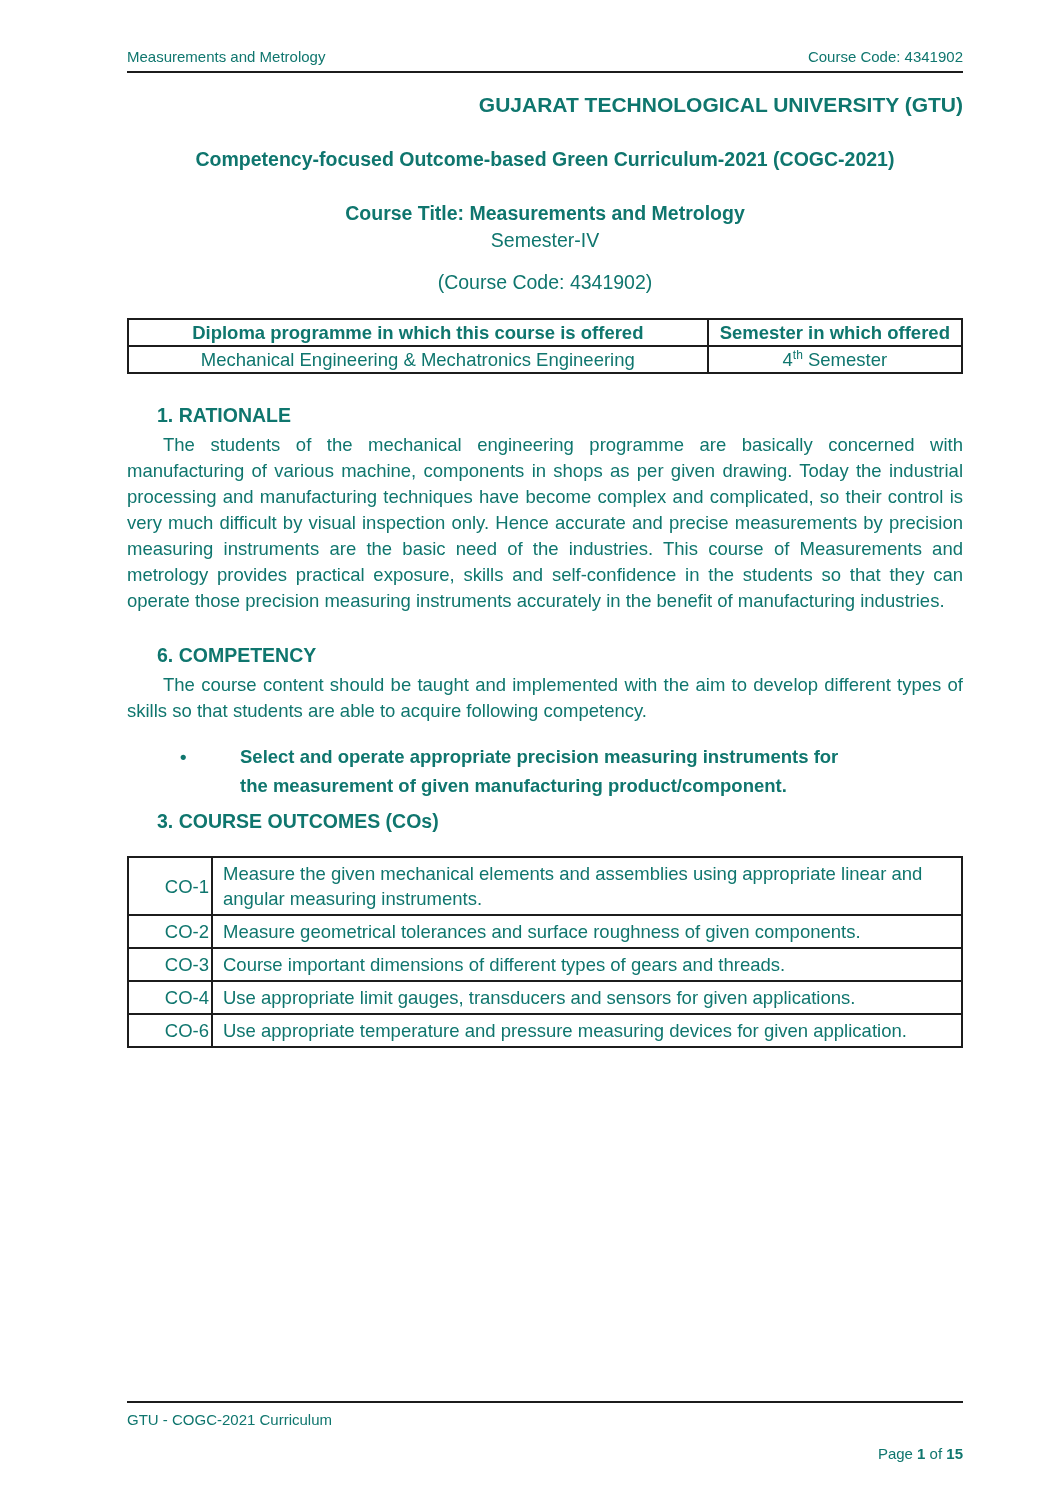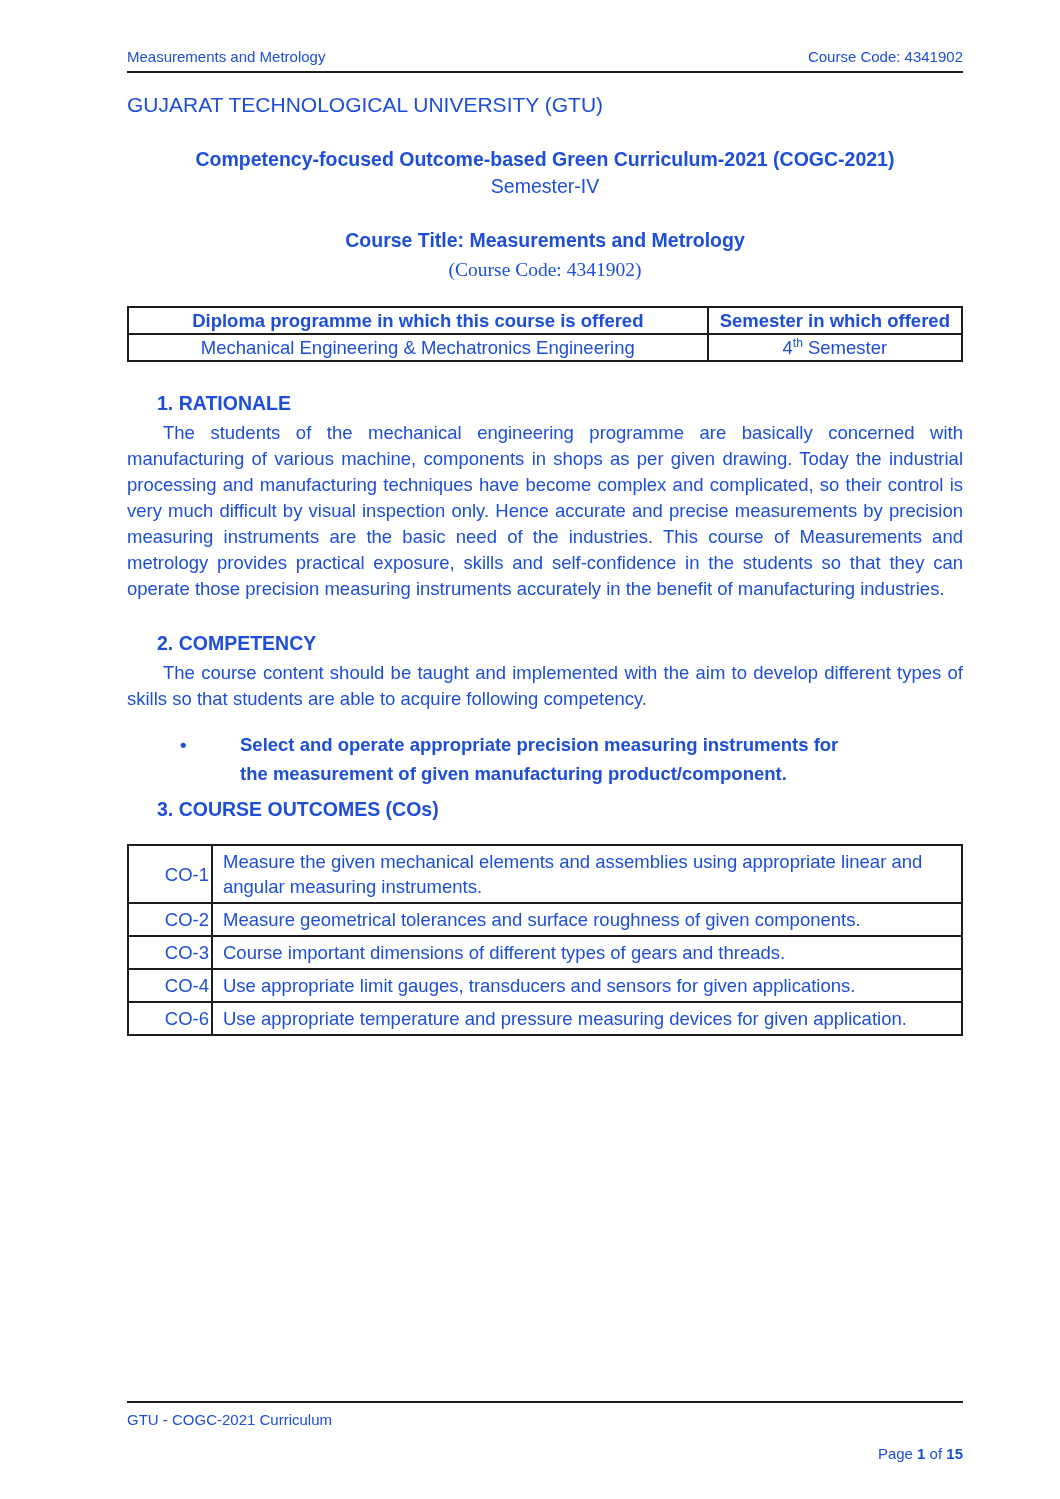--- a/index.html
+++ b/index.html
@@ -2,46 +2,46 @@
 <html><head>
 <meta charset="utf-8">
 <style>
   html,body { margin:0; padding:0; background:#ffffff; }
   .page {
     position:relative;
     width:1060px; height:1499px;
     background:#ffffff;
     box-sizing:border-box;
     font-family:"Liberation Sans", sans-serif;
-    color:#1d4ed8;
+    color:#0f766e;
     overflow:hidden;
   }
   .content { padding:0 97px 0 127px; }
 
   
   .hdr {
     margin-top:48px;
     display:flex; justify-content:space-between; align-items:flex-end;
     font-size:15px; line-height:18px;
     border-bottom:2px solid #1c1c1c;
     padding-bottom:5px;
   }
 
   .univ-title {
     margin:20px 0 0 0;
-    text-align:left;
-    font-size:21px; font-weight:normal;
+    text-align:right;
+    font-size:21px; font-weight:bold;
     line-height:24px;
   }
   .sub { text-align:center; font-size:19.5px; line-height:24px; }
   .bold { font-weight:bold; }
   .curriculum { margin-top:30px; }
   .semline { margin-top:3px; }
   .coursetitle { margin-top:30px; }
-  .codeline { margin-top:6px;font-family:Liberation Serif, serif; }
+  .codeline { margin-top:18px; }
 
   
   table { border-collapse:collapse; width:100%; }
   .offer-table { margin-top:24px; font-size:18.5px; }
   .offer-table th, .offer-table td {
     border:2px solid #1c1c1c;
     text-align:center;
     padding:1px 4px;
     line-height:23px;
     font-size:18.5px;
@@ -101,42 +101,42 @@
   <div class="content">
 
     <div class="hdr">
       <span>Measurements and Metrology</span>
       <span>Course Code: 4341902</span>
     </div>
 
     <div class="univ-title">GUJARAT TECHNOLOGICAL UNIVERSITY (GTU)</div>
 
     <div class="sub bold curriculum">Competency-focused Outcome-based Green Curriculum-2021 (COGC-2021)</div>
+    <div class="sub bold coursetitle">Course Title: Measurements and Metrology</div>
+
     <div class="sub semline">Semester-IV</div>
-
-    <div class="sub bold coursetitle">Course Title: Measurements and Metrology</div>
     <div class="sub codeline">(Course Code: 4341902)</div>
 
     <table class="offer-table">
       <tbody>
         <tr>
           <th class="col-prog">Diploma programme in which this course is offered</th>
           <th>Semester in which offered</th>
         </tr>
         <tr>
           <td>Mechanical Engineering &amp; Mechatronics Engineering</td>
           <td><span>4</span><sup>th</sup> <span>Semester</span></td>
         </tr>
       </tbody>
     </table>
 
     <div class="sec-head">1. RATIONALE</div>
     <p class="para">The students of the mechanical engineering programme are basically concerned with manufacturing of various machine, components in shops as per given drawing. Today the industrial processing and manufacturing techniques have become complex and complicated, so their control is very much difficult by visual inspection only. Hence accurate and precise measurements by precision measuring instruments are the basic need of the industries. This course of Measurements and metrology provides practical exposure, skills and self-confidence in the students so that they can operate those precision measuring instruments accurately in the benefit of manufacturing industries.</p>
 
-    <div class="sec-head">2. COMPETENCY</div>
+    <div class="sec-head">6. COMPETENCY</div>
     <p class="para">The course content should be taught and implemented with the aim to develop different types of skills so that students are able to acquire following competency.</p>
 
     <div class="bullet-item">
       <span class="bullet-glyph">•</span>
       <span>Select and operate appropriate precision measuring instruments for the measurement of given manufacturing product/component.</span>
     </div>
 
     <div class="sec-head head-tight">3. COURSE OUTCOMES (COs)</div>
 
     <table class="co-table">

